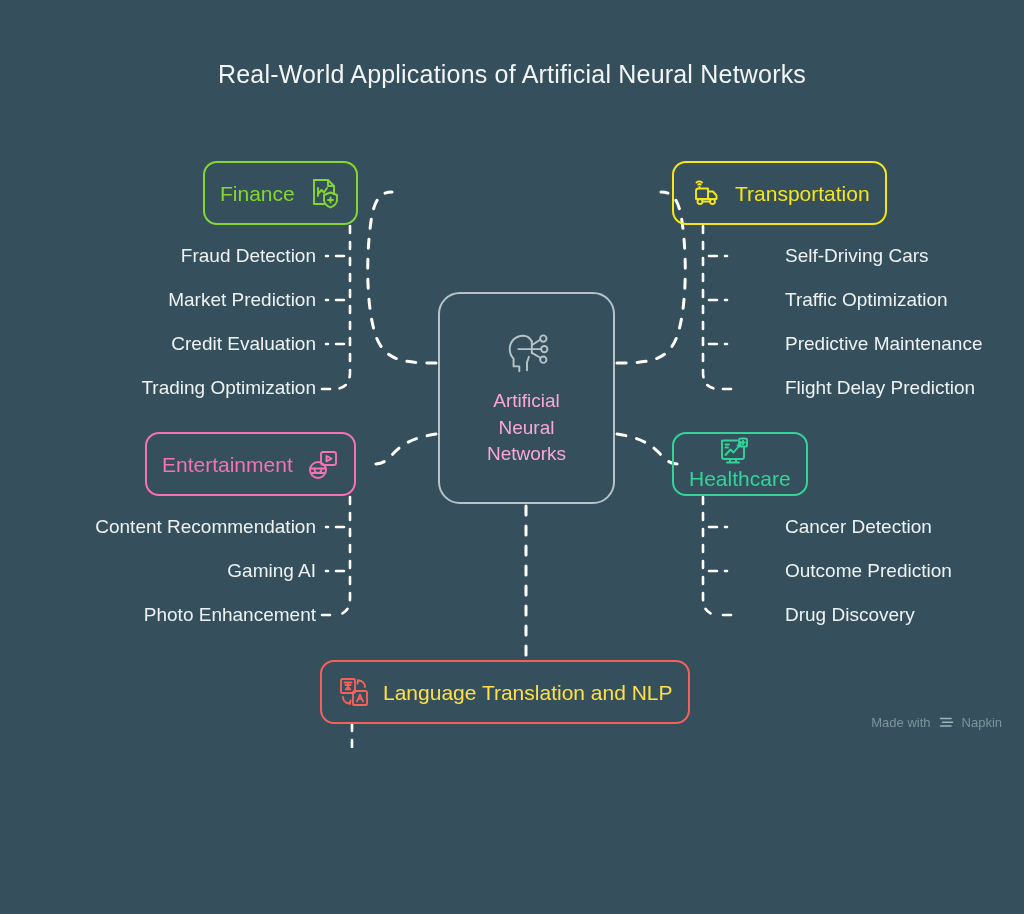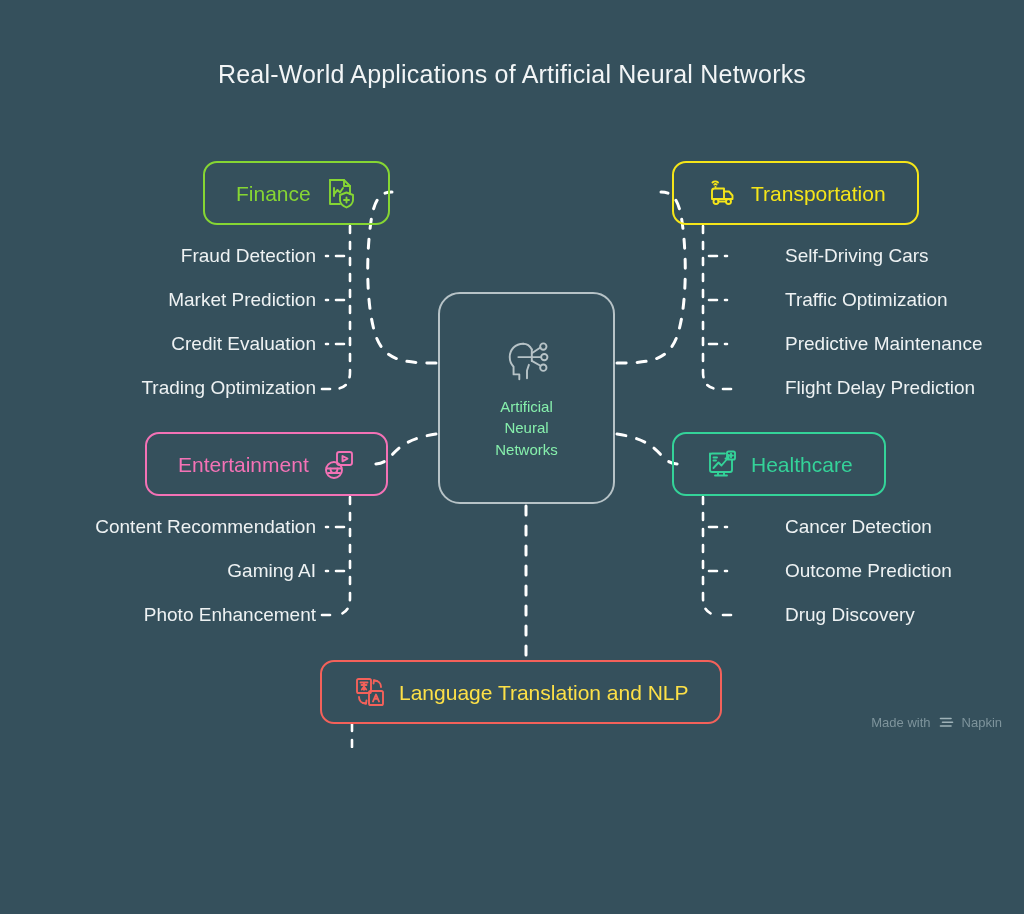--- a/index.html
+++ b/index.html
@@ -36,21 +36,21 @@
 
   
   .pill {
     position: absolute;
     display: flex;
     align-items: center;
     box-sizing: border-box;
     border: 2.5px solid #fff;
     border-radius: 14px;
     height: 64px;
-    padding: 0 31px;
+    padding: 0 15px;
     background: transparent;
     white-space: nowrap;
   }
   .pill .pill-label {
     font-size: 21px;
     line-height: 1;
   }
   .pill .pill-icon {
     display: inline-flex;
     align-items: center;
@@ -75,24 +75,24 @@
     border-radius: 22px;
     display: flex;
     flex-direction: column;
     align-items: center;
     justify-content: center;
     color: #b7c3c7;
   }
   .center-node .c-icon { margin-bottom: 12px; }
   .center-node .c-icon svg { width: 54px; height: 48px; display: block; }
   .center-node .c-label {
-    font-size: 15px;
+    font-size: 19px;
     line-height: 1.42;
     text-align: center;
-    color: #86efac;
+    color: #f9a8d4;
   }
 
   
   .leaves {
     position: absolute;
     color: #eef2f3;
     font-size: 19px;
   }
   .leaves .leaf {
     height: 44px;
@@ -255,21 +255,21 @@
         <path d="M8.5 20.5 C8.5 23 9.8 25 12 25 C14.2 25 15.5 23 15.5 20.5"></path>
       </svg>
     </span>
   </div>
   <div class="leaves left-side" style="left:0px; top:505px; width:350px;">
     <div class="leaf">Content Recommendation</div>
     <div class="leaf">Gaming AI</div>
     <div class="leaf">Photo Enhancement</div>
   </div>
 
-  <div class="pill icon-left" style="left:672px; top:432px; border-color:#34d399; color:#34d399;">
+  <div class="pill icon-left" style="left:672px; top:432px; border-color:#34d399; color:#34d399;flex-direction:column;">
     <span class="pill-icon">
       <svg viewBox="0 0 32 32" fill="none" stroke="#34d399" stroke-width="1.9" stroke-linecap="round" stroke-linejoin="round">
         <path d="M4 7.5 C4 6.4 4.9 5.5 6 5.5 L19 5.5"></path>
         <path d="M4 5.5 L4 22 C4 23.1 4.9 24 6 24 L24 24 C25.1 24 26 23.1 26 22 L26 12"></path>
         <path d="M7.5 9.5 L11 9.5 M7.5 12.5 L10 12.5"></path>
         <path d="M7.5 20 L12.5 14.5 L15.5 17.5 L21.5 10.5"></path>
         <path d="M19.5 10.5 L22.5 10.5 L22.5 7"></path>
         <rect x="21" y="3.5" width="8" height="8" rx="1.6"></rect>
         <path d="M25 5.6 L25 9.4 M23.1 7.5 L26.9 7.5"></path>
         <path d="M12 24 L12 27.5 M18 24 L18 27.5 M9 27.5 L21 27.5"></path>

